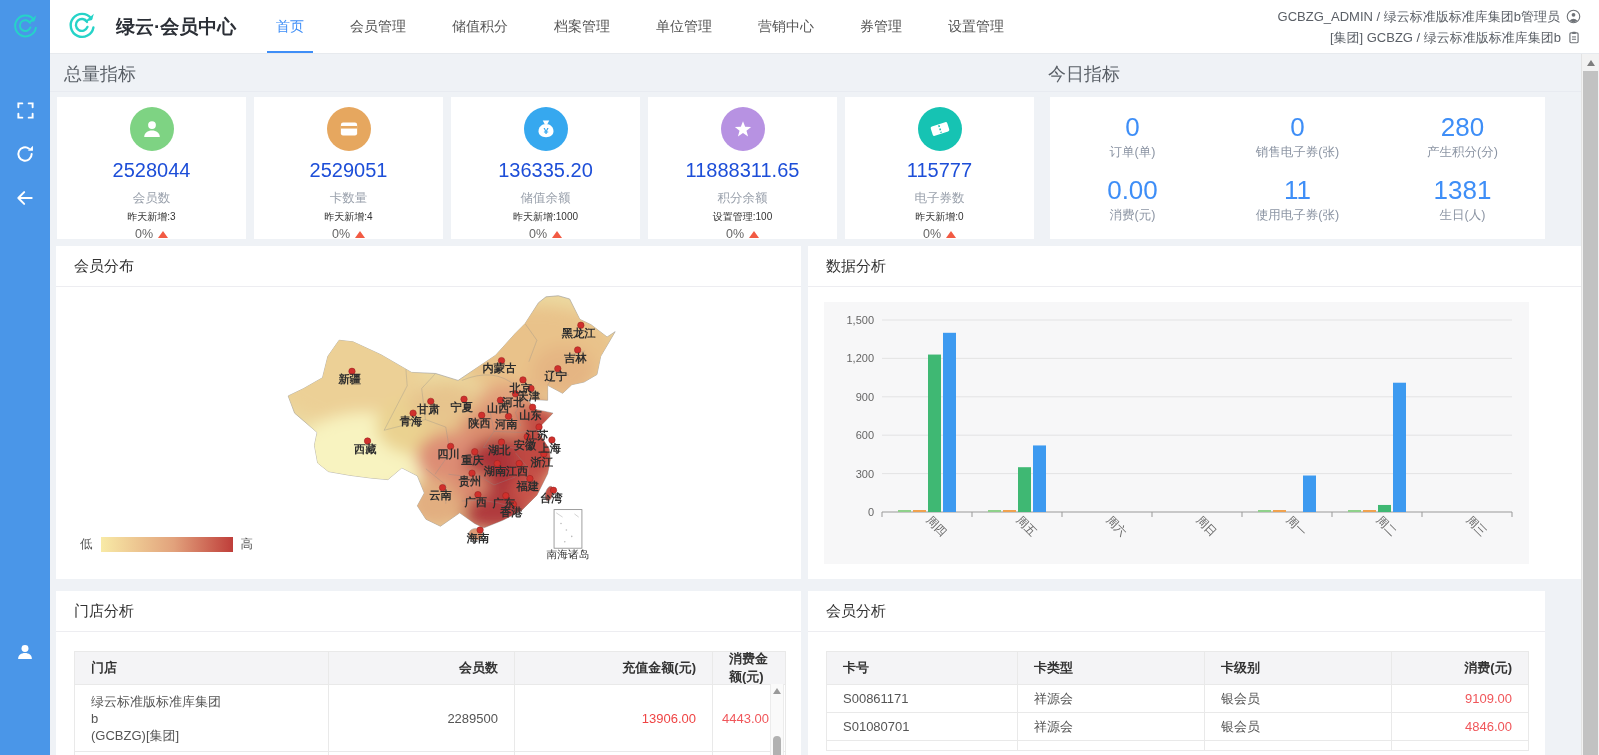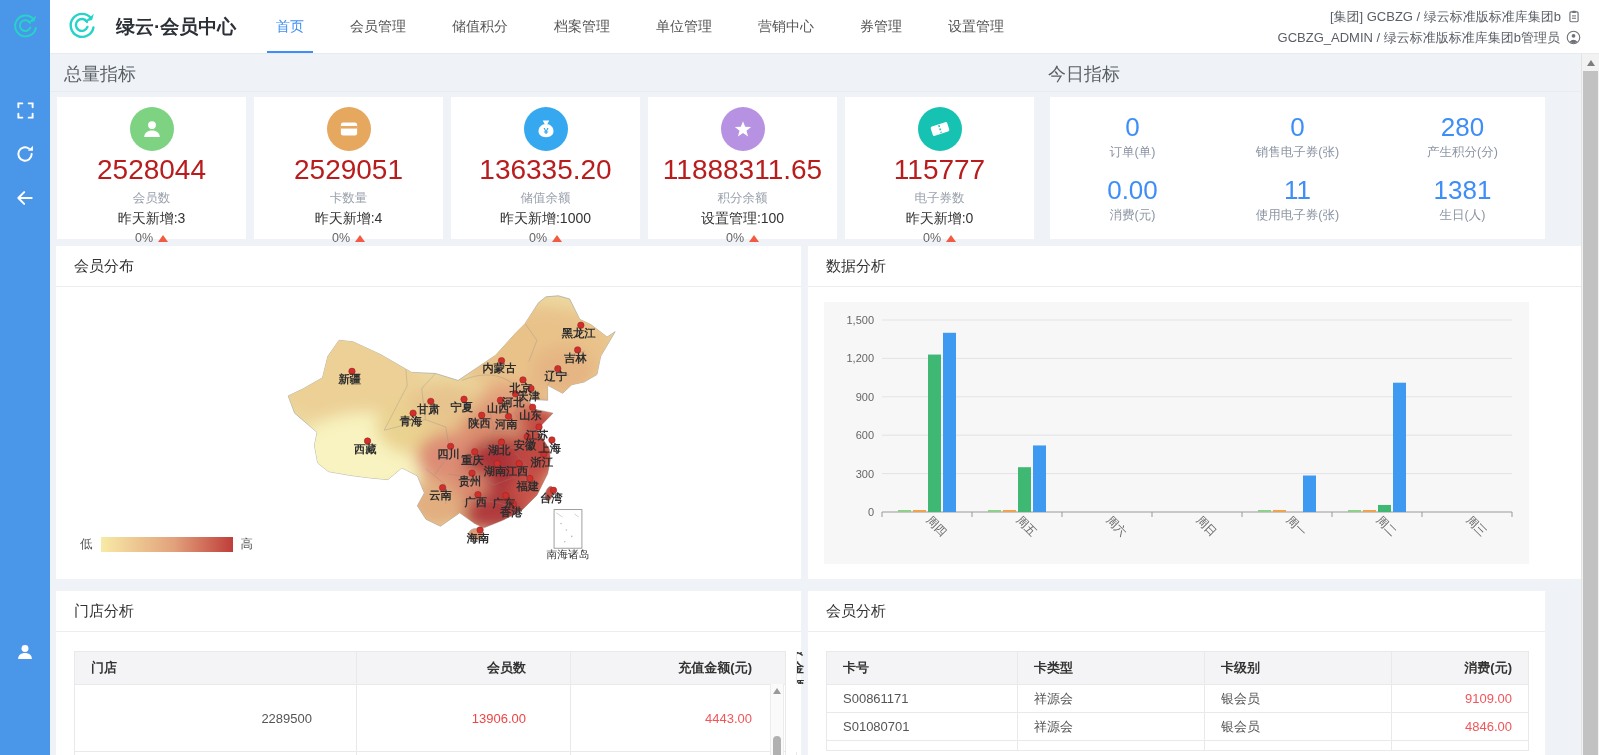--- a/index.html
+++ b/index.html
@@ -25,23 +25,23 @@
   .account-row{display:flex;align-items:center;justify-content:flex-end;gap:6px;}
 
   
   .content{position:absolute;left:50px;top:54px;width:1532px;height:701px;background:#eff2f6;}
   .sec-title{position:absolute;font-size:18px;color:#595f66;}
   .ind-divider{position:absolute;left:0;top:37px;width:1532px;height:1px;background:#e8ebf1;}
 
   
   .stat-card{position:absolute;top:43px;width:189px;height:142px;background:#fff;text-align:center;}
   .card-icon{width:44px;height:44px;border-radius:50%;margin:10px auto 4px;display:flex;align-items:center;justify-content:center;}
-  .card-value{font-size:28px;color:#b91c1c;line-height:30px;}
+  .card-value{font-size:20px;color:#1d4ed8;line-height:30px;}
   .card-label{font-size:12.5px;color:#9aa1ac;margin-top:5px;}
-  .card-sub{font-size:14px;color:#333;margin-top:3px;}
+  .card-sub{font-size:10px;color:#333;margin-top:3px;}
   .card-pct{font-size:12.5px;color:#666;margin-top:3px;display:flex;align-items:center;justify-content:center;}
   .tri-up{display:inline-block;width:0;height:0;border-left:5px solid transparent;border-right:5px solid transparent;border-bottom:7px solid #f25a43;margin-left:5px;}
 
   
   .today-card{position:absolute;left:1000px;top:43px;width:495px;height:142px;background:#fff;display:grid;grid-template-columns:repeat(3,1fr);grid-template-rows:1fr 1fr;padding:8px 0;box-sizing:border-box;}
   .m-cell{display:flex;flex-direction:column;align-items:center;justify-content:center;}
   .m-value{font-size:26px;color:#3e8ef7;line-height:28px;}
   .m-label{font-size:12.5px;color:#8b94a3;margin-top:3px;}
 
   
@@ -59,21 +59,21 @@
   .chart-bg{position:absolute;left:16px;top:56px;width:705px;height:262px;background:#f7f7f8;}
 
   
   .tbl{position:absolute;left:18px;top:60px;background:#fff;border:1px solid #e9e9e9;font-size:13px;color:#555;}
   .tbl-head{display:grid;background:#f4f4f6;font-weight:bold;color:#333;height:32px;align-items:stretch;}
   .tbl-row{display:grid;border-top:1px solid #e9e9e9;align-items:stretch;}
   .cell{padding:0 16px;border-left:1px solid #e9e9e9;display:flex;align-items:center;overflow:hidden;}
   .cell:first-child{border-left:none;}
   .cell.r{justify-content:flex-end;}
   .store-tbl{width:710px;}
-  .store-tbl .tbl-head,.store-tbl .tbl-row{grid-template-columns:253px 186px 198px 1fr;gap:28px;}
+  .store-tbl .tbl-head,.store-tbl .tbl-row{grid-template-columns:253px 186px 198px 1fr;}
   .store-row{height:66px;}
   .store-name-cell{display:block;padding:8px 16px;line-height:17px;}
   .store-name{display:inline-block;width:132px;word-break:break-all;}
   .store-name2{display:block;}
   .mem-tbl{width:701px;}
   .mem-tbl .tbl-head,.mem-tbl .tbl-row{grid-template-columns:190px 187px 187px 1fr;}
   .mem-row{height:27px;}
   .cut-row-store{height:14px;}
   .cut-row-mem{height:9px;}
   .val-green{color:#ef4444;}
@@ -152,34 +152,34 @@
         <div class="nav-item">会员管理</div>
         <div class="nav-item">储值积分</div>
         <div class="nav-item">档案管理</div>
         <div class="nav-item">单位管理</div>
         <div class="nav-item">营销中心</div>
         <div class="nav-item">券管理</div>
         <div class="nav-item">设置管理</div>
       </div>
     <div class="account">
       <div class="account-row">
+        <span>GCBZG_ADMIN / 绿云标准版标准库集团b管理员</span>
+        <svg width="15" height="15" viewBox="0 0 24 24">
+            <circle cx="12" cy="12" r="10" fill="none" stroke="#6f7378" stroke-width="1.8"></circle>
+            <circle cx="12" cy="9.3" r="3" fill="#6f7378"></circle>
+            <path d="M5.9 18.8a7.6 7.6 0 0 1 12.2 0 10 10 0 0 1-12.2 0z" fill="#6f7378"></path>
+          </svg>
+      </div>
+      <div class="account-row">
         <span>[集团] GCBZG / 绿云标准版标准库集团b</span>
         <svg width="14" height="15" viewBox="0 0 24 24">
             <rect x="5" y="4" width="14" height="17" rx="2" fill="none" stroke="#6f7378" stroke-width="2"></rect>
             <rect x="9" y="2" width="6" height="4" rx="1" fill="#6f7378"></rect>
             <line x1="8.5" y1="11" x2="15.5" y2="11" stroke="#6f7378" stroke-width="1.8"></line>
             <line x1="8.5" y1="15" x2="15.5" y2="15" stroke="#6f7378" stroke-width="1.8"></line>
-          </svg>
-      </div>
-      <div class="account-row">
-        <span>GCBZG_ADMIN / 绿云标准版标准库集团b管理员</span>
-        <svg width="15" height="15" viewBox="0 0 24 24">
-            <circle cx="12" cy="12" r="10" fill="none" stroke="#6f7378" stroke-width="1.8"></circle>
-            <circle cx="12" cy="9.3" r="3" fill="#6f7378"></circle>
-            <path d="M5.9 18.8a7.6 7.6 0 0 1 12.2 0 10 10 0 0 1-12.2 0z" fill="#6f7378"></path>
           </svg>
       </div>
     </div>
   </div>
 
   <div class="content">
     <div class="sec-title" style="left:14px;top:8px;">总量指标</div>
     <div class="sec-title" style="left:998px;top:8px;">今日指标</div>
     <div class="ind-divider"></div>
 
@@ -480,20 +480,21 @@
       <div class="panel-title">门店分析</div>
       <div class="tbl store-tbl">
         <div class="tbl-head" id="store-head">
             <div class="cell">门店</div>
             <div class="cell r">会员数</div>
             <div class="cell r">充值金额(元)</div>
             <div class="cell r">消费金额(元)</div>
           </div>
         <div id="store-body">
             <div class="tbl-row store-row">
+              <div class="cell store-name-cell"><span class="store-name">绿云标准版标准库集团b</span><span class="store-name2">(GCBZG)[集团]</span></div>
               <div class="cell r">2289500</div>
               <div class="cell r val-green">13906.00</div>
               <div class="cell r val-red">4443.00</div>
             </div>
             <div class="tbl-row cut-row-store">
               <div class="cell"></div>
               <div class="cell"></div>
               <div class="cell"></div>
               <div class="cell"></div>
             </div>

